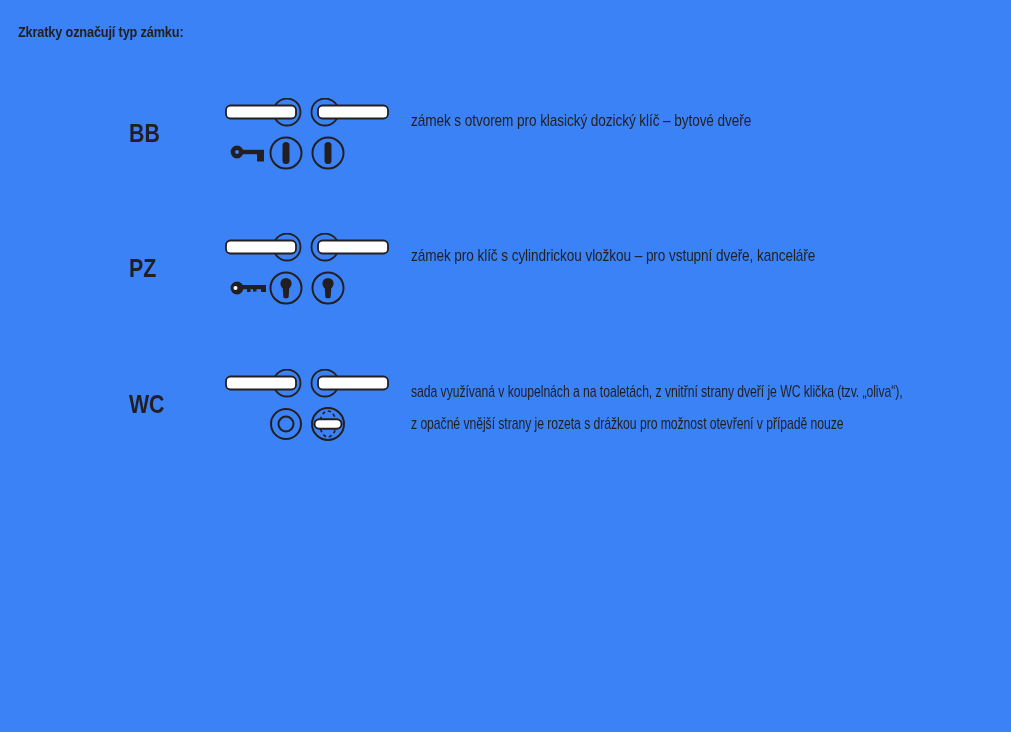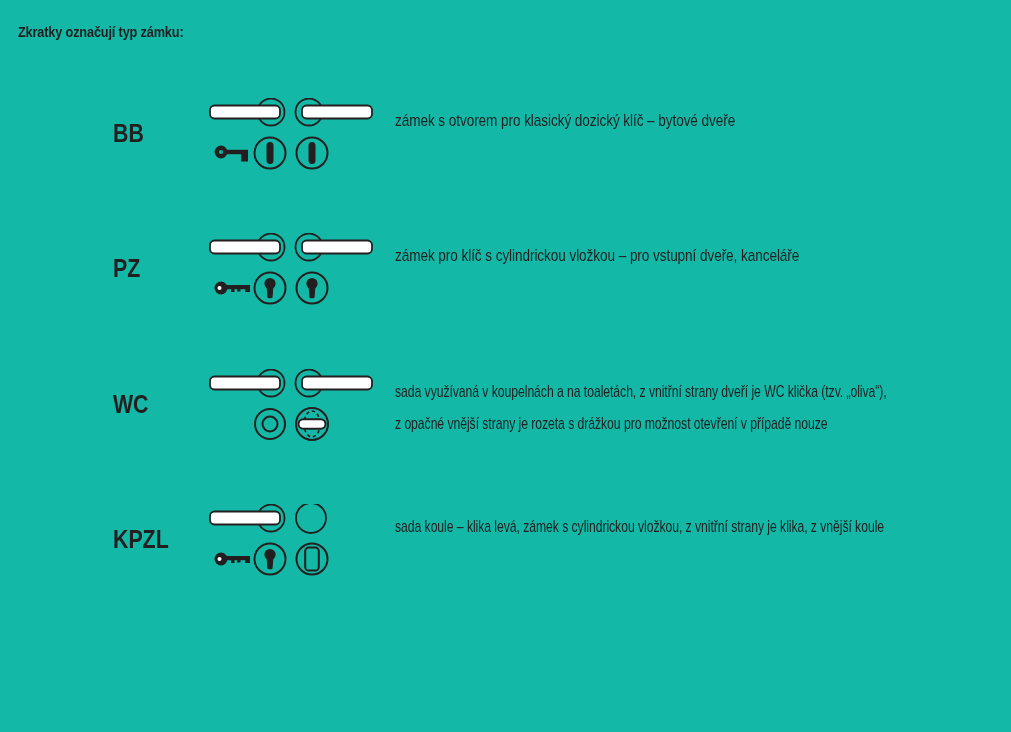--- a/index.html
+++ b/index.html
@@ -1,36 +1,36 @@
 <!DOCTYPE html>
 <html><head>
 <meta charset="utf-8">
 <style>
   html, body { margin: 0; padding: 0; background: #ffffff; }
   .page {
     position: relative;
     width: 1011px;
     height: 732px;
-    background: #14b8a6;
+    background: #3b82f6;
     overflow: hidden;
     font-family: "Liberation Sans", "DejaVu Sans", sans-serif;
     color: #231f20;
   }
   .title {
     position: absolute;
     left: 18px;
     top: 23px;
     font-size: 15px;
     font-weight: bold;
     letter-spacing: -0.2px;
     transform: scaleX(0.85);
     transform-origin: left top;
     white-space: nowrap;
   }
-  .row { position: absolute; left: 0; width: 806px; height: 72px; }
+  .row { position: absolute; left: 16px; width: 806px; height: 72px; }
   .code {
     position: absolute;
     left: 113px;
     top: 24px;
     font-size: 26px;
     line-height: 22px;
     font-weight: bold;
     transform: scaleX(0.82);
     transform-origin: left top;
     white-space: nowrap;
@@ -143,26 +143,15 @@
     <svg class="icons" width="170" height="72" viewBox="0 0 170 72">
       <use href="#g-lever-left"></use>
       <use href="#g-lever-right"></use>
       <use href="#g-key-cyl"></use>
       <use href="#g-esc-pz" x="66" y="55"></use>
       <use href="#g-esc-pz" x="108" y="55"></use>
     </svg>
     <div class="desc">zámek pro klíč s cylindrickou vložkou – pro vstupní dveře, kanceláře</div>
   </div>
 
-  <div class="row" style="top:504px">
-    <div class="code">KPZL</div>
-    <svg class="icons" width="170" height="72" viewBox="0 0 170 72">
-      <use href="#g-lever-left"></use>
-      <use href="#g-knob" x="107" y="14"></use>
-      <use href="#g-key-cyl"></use>
-      <use href="#g-esc-pz" x="66" y="55"></use>
-      <use href="#g-esc-blind" x="108" y="55"></use>
-    </svg>
-    <div class="desc tight">sada koule – klika levá, zámek s cylindrickou vložkou, z vnitřní strany je klika, z vnější koule</div>
-  </div>
 
 
 </div>
 
 </body></html>

